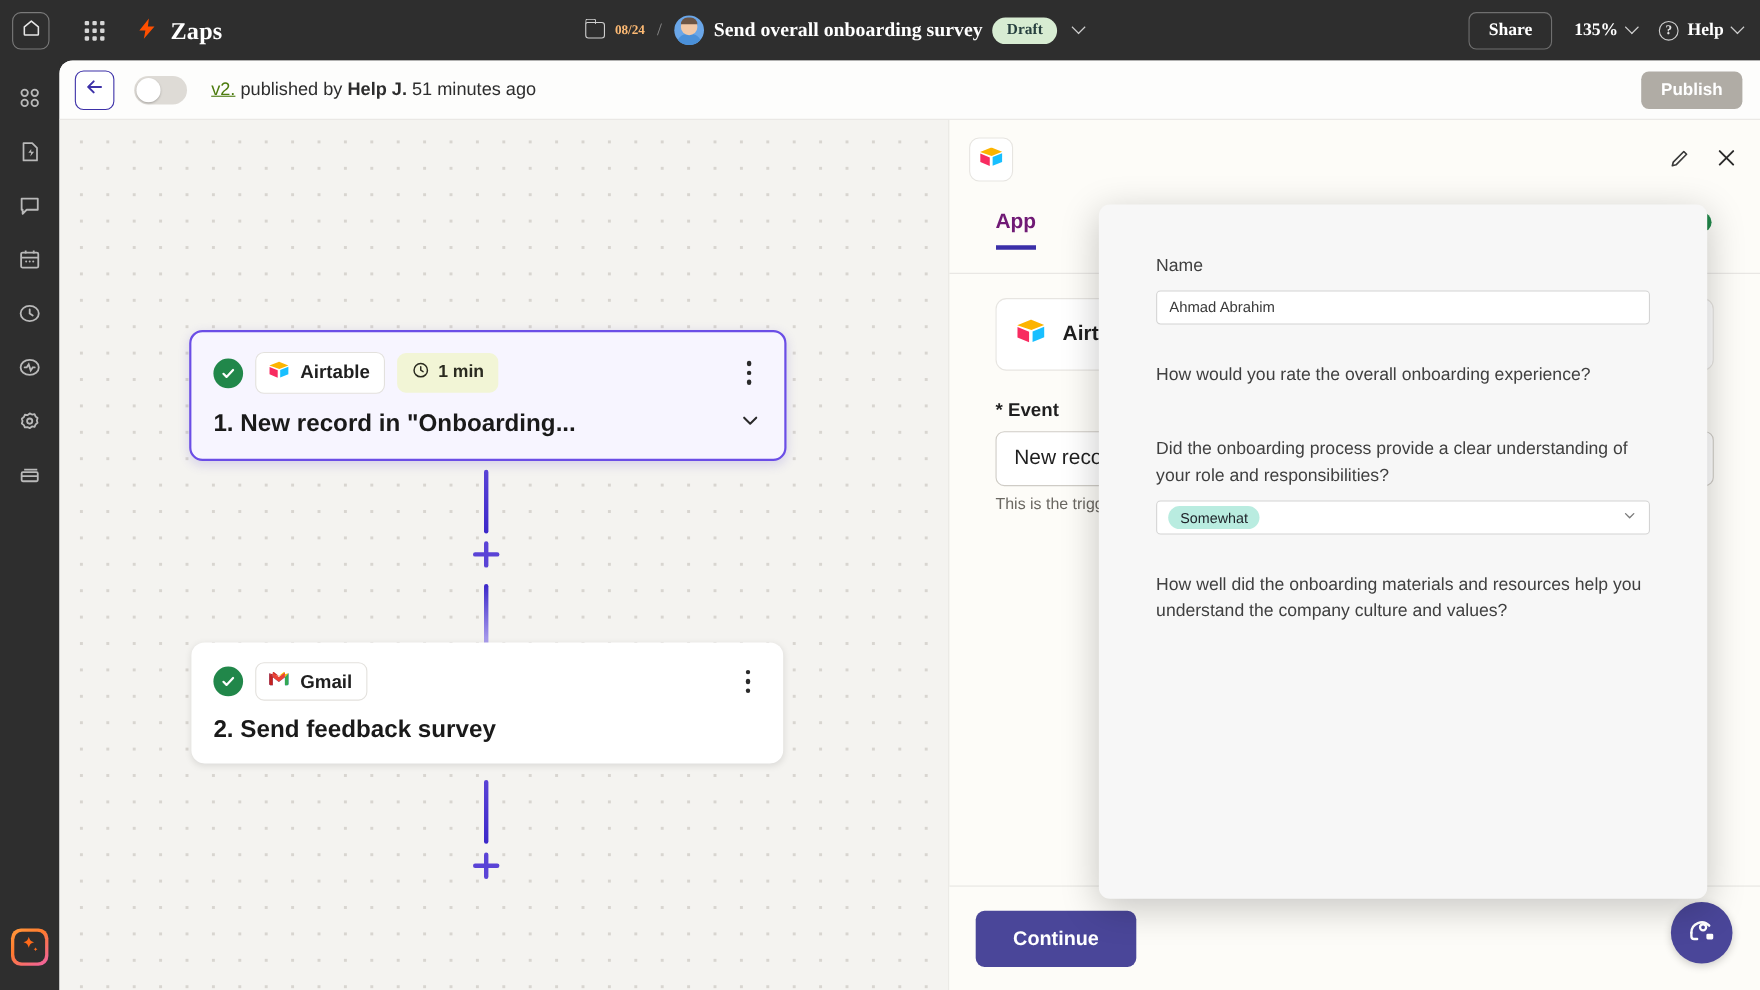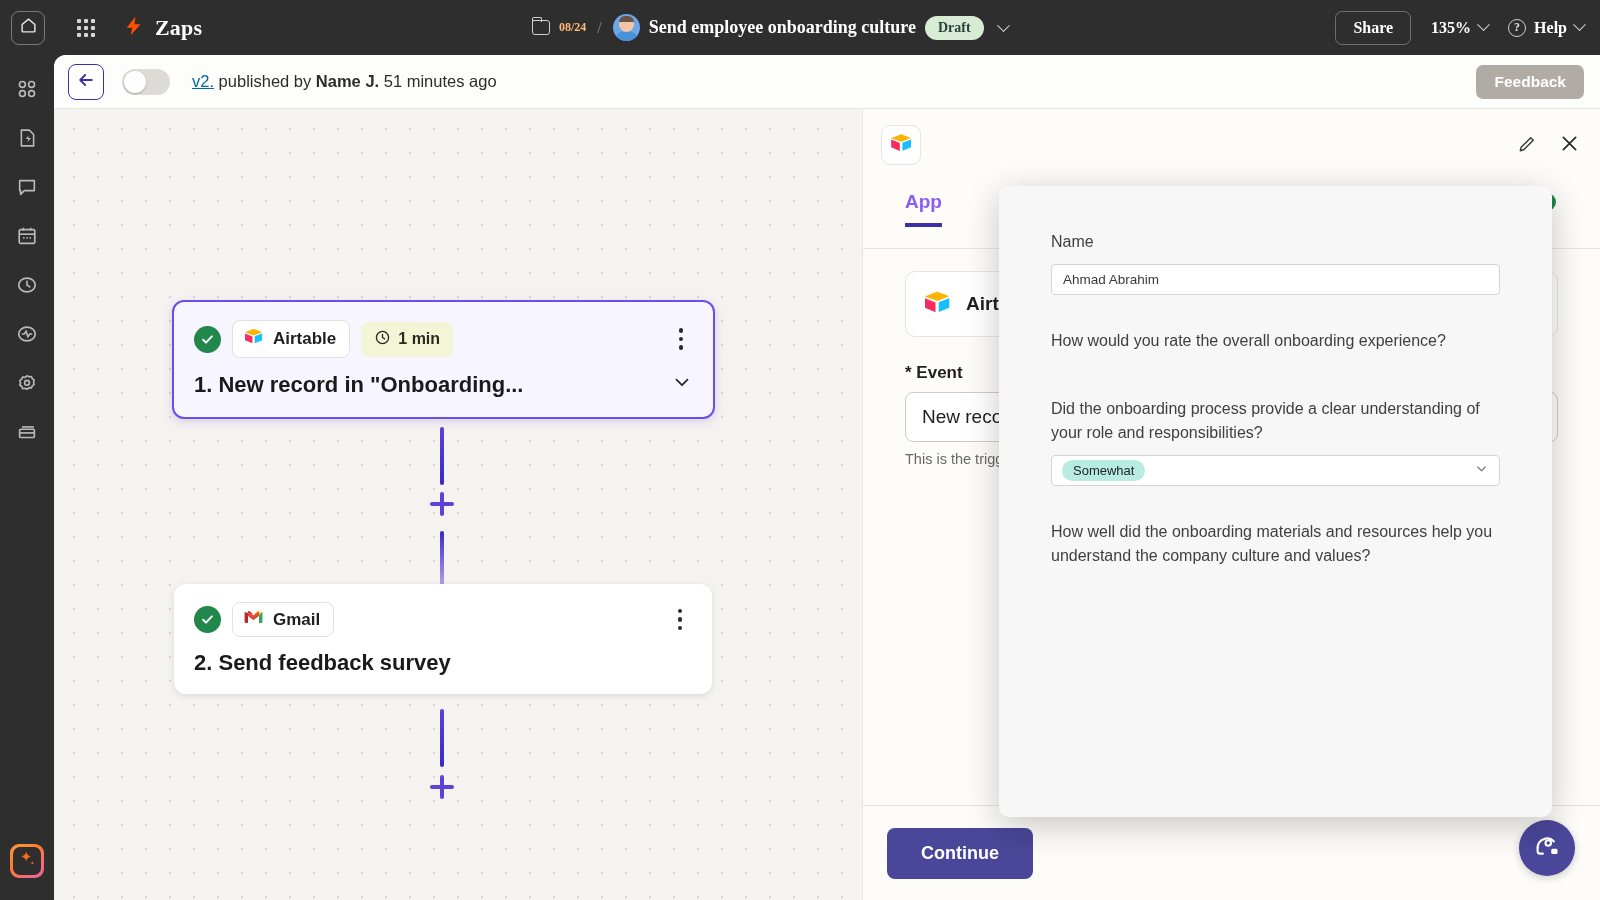--- a/index.html
+++ b/index.html
@@ -114,21 +114,21 @@
     width: 36px; height: 36px; margin-left: 14px; border: 1.6px solid #3d31a8;
     border-radius: 8px; display: flex; align-items: center; justify-content: center;
     cursor: pointer; background: #fff;
   }
   .toggle {
     margin-left: 18px; width: 48px; height: 26px; border-radius: 14px;
     background: #dedbd6; position: relative; cursor: pointer; flex: none;
   }
   .toggle .knob { position: absolute; left: 2px; top: 2px; width: 22px; height: 22px; border-radius: 50%; background: #fff; box-shadow: 0 1px 2px rgba(0,0,0,.25); }
   .version-text { margin-left: 22px; font-size: 16.5px; color: #2d2d2d; }
-  .version-text .v { text-decoration: underline; color: #0369a1; cursor: pointer; }
+  .version-text .v { text-decoration: underline; color: #4d7c0f; cursor: pointer; }
   .version-text b { font-weight: 700; }
   .publish-btn {
     position: absolute; right: 16px; top: 10px;
     background: #b0aca5; color: #ffffff; font-size: 15.5px; font-weight: 600;
     border-radius: 7px; padding: 8px 18px; cursor: default;
   }
 
   
   .canvas {
     position: absolute; top: 54px; left: 0; width: 808px; height: 791px;
@@ -196,21 +196,21 @@
   .panel-head-actions { position: absolute; right: 20px; top: 24px; display: flex; gap: 22px; align-items: center; }
   .icon-btn { cursor: pointer; display: flex; align-items: center; justify-content: center; }
   .panel-tabs {
     position: relative; height: 58px; border-bottom: 1px solid #e7e5e1;
     display: flex; align-items: flex-start; padding-left: 42px; gap: 78px;
   }
   .ptab {
     font-size: 19px; font-weight: 700; padding-bottom: 14px; cursor: pointer;
     display: flex; align-items: center; gap: 8px; color: #5f5c57;
   }
-  .ptab.active { color: #8b5cf6; box-shadow: inset 0 -4px 0 0 #3b2fa8; }
+  .ptab.active { color: #701a75; box-shadow: inset 0 -4px 0 0 #3b2fa8; }
   .mini-check { width: 18px; height: 18px; border-radius: 50%; background: #21874a; display: inline-flex; align-items: center; justify-content: center; }
   .panel-body { padding: 22px 42px 0 42px; }
   .field-card {
     border: 1px solid #e7e5e1; border-radius: 10px; background: #fff;
     display: flex; align-items: center; padding: 14px 16px; gap: 14px; margin-bottom: 26px;
   }
   .field-card .app-name { font-size: 19px; font-weight: 600; color: #1f1f1f; }
   .change-btn {
     margin-left: auto; border: 1.4px solid #3b2fa8; color: #3b2fa8; border-radius: 7px;
     padding: 8px 20px; font-size: 16px; font-weight: 700; cursor: pointer; background: #fff;
@@ -304,21 +304,21 @@
 
     <div class="breadcrumb">
       <span class="folder-icon"></span>
       <span class="bc-date">08/24</span>
       <span class="bc-sep">/</span>
       <span class="avatar">
         <span class="body"></span>
           <span class="face"></span>
           <span class="hair"></span>
       </span>
-      <span class="zap-title">Send employee onboarding culture</span>
+      <span class="zap-title">Send overall onboarding survey</span>
       <span class="draft-badge">Draft</span>
       <span style="margin-left:6px"><span class="chev"></span></span>
     </div>
 
     <div class="topbar-right">
       <div class="share-btn">Share</div>
       <div class="zoom-level">
         <span>135%</span>
         <span class="chev"></span>
       </div>
@@ -423,24 +423,24 @@
               <path d="M19 12H5M11 6l-6 6 6 6"></path>
             </svg>
         </span>
       </div>
       <div class="toggle">
           <span class="knob"></span>
         </div>
       <div class="version-text">
         <span class="v">v2.</span>
         <span>published by</span>
-        <b>Name J.</b>
+        <b>Help J.</b>
         <span>51 minutes ago</span>
       </div>
-      <div class="publish-btn">Feedback</div>
+      <div class="publish-btn">Publish</div>
     </div>
 
     <div class="canvas">
 
       <div class="node selected" style="left:118px; top:191px; width:543px;">
         <div class="node-top">
           <span class="check">
             <svg width="15" height="15" viewBox="0 0 24 24" fill="none" stroke="#fff" stroke-width="3.2" stroke-linecap="round" stroke-linejoin="round">
                 <path d="M5 12.5l4.5 4.5L19 7"></path>
               </svg>

